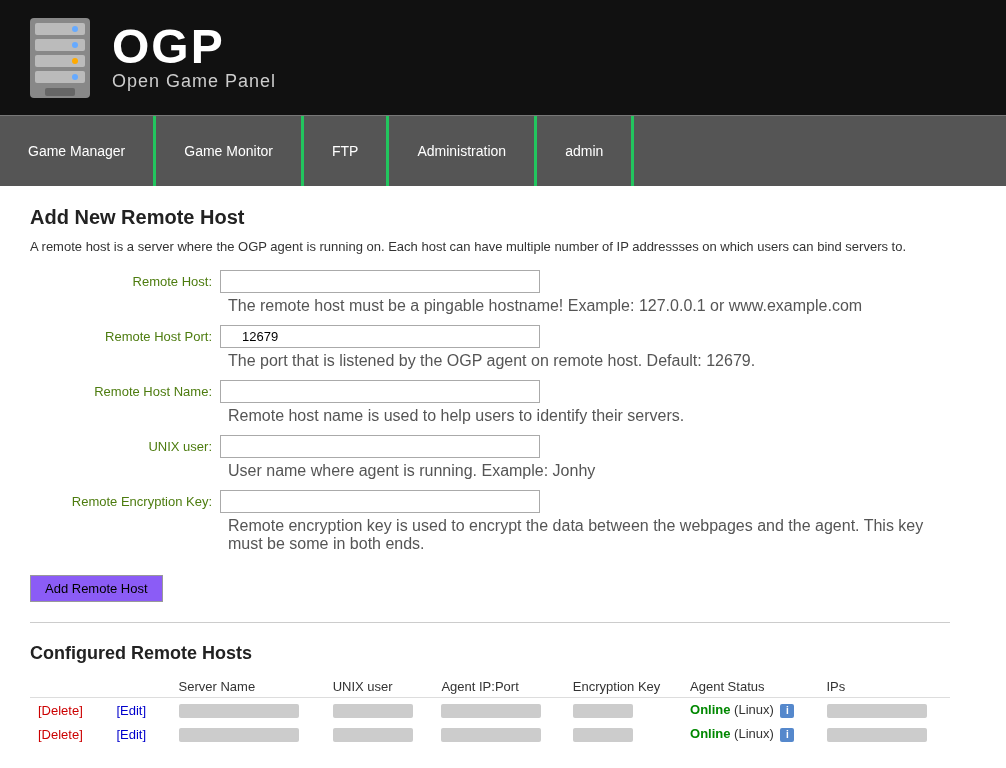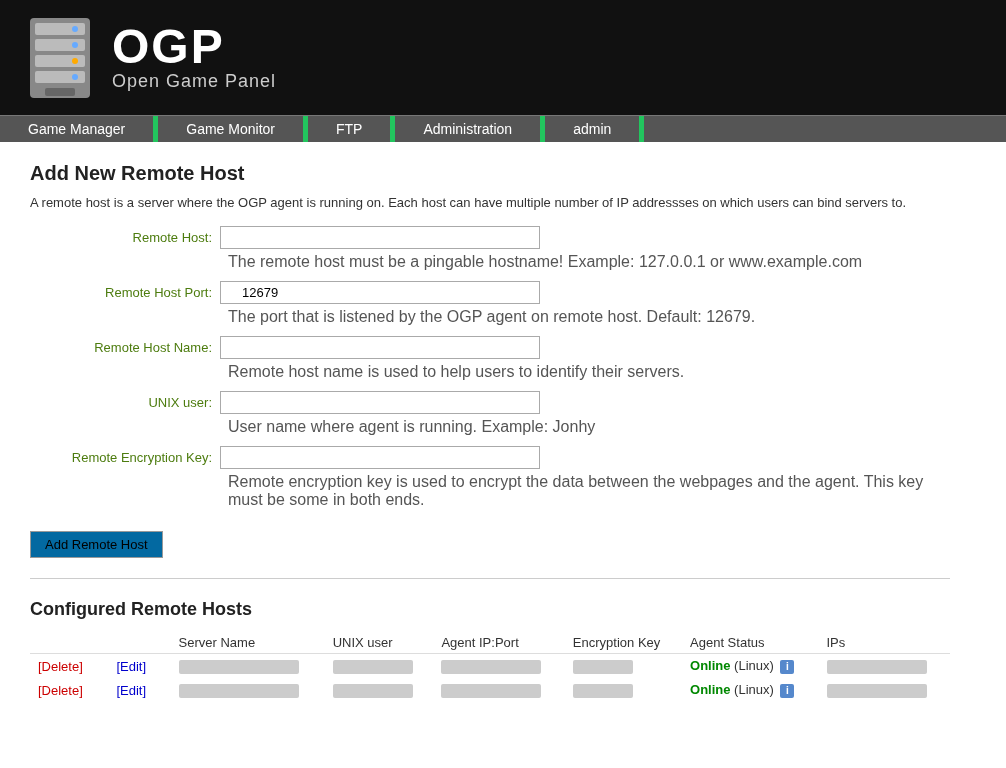--- a/index.html
+++ b/index.html
@@ -38,24 +38,24 @@
     }
 
     
     #nav {
       background: #555;
       display: flex;
       border-top: 1px solid #777;
     }
     .nav-item {
       color: #fff;
-      padding: 5px 28px;
+      padding: 27px 28px;
       cursor: pointer;
       font-size: 14px;
-      border-right: 5px solid #22c55e;
+      border-right: 3px solid #22c55e;
       text-decoration: none;
       display: block;
     }
 
     
     #main {
       padding: 20px 30px;
       max-width: 980px;
     }
 
@@ -93,21 +93,21 @@
     }
     .form-hint {
       font-size: 16px;
       color: #555;
       margin-bottom: 10px;
       margin-left: 198px;
     }
 
     .submit-btn {
       margin-top: 12px;
-      background: #0369a1;
+      background: #8b5cf6;
       border: 1px solid #999;
       padding: 5px 14px;
       cursor: pointer;
       font-size: 13px;
     }
 
     hr {
       border: none;
       border-top: 1px solid #ccc;
       margin: 20px 0;

